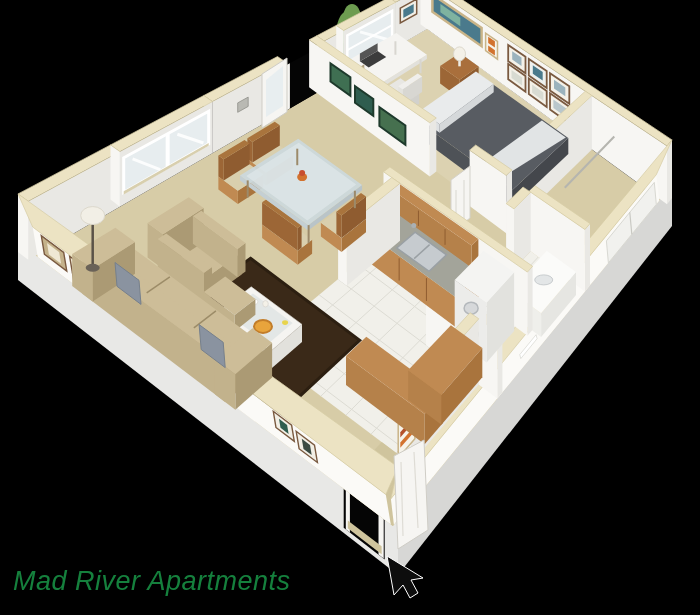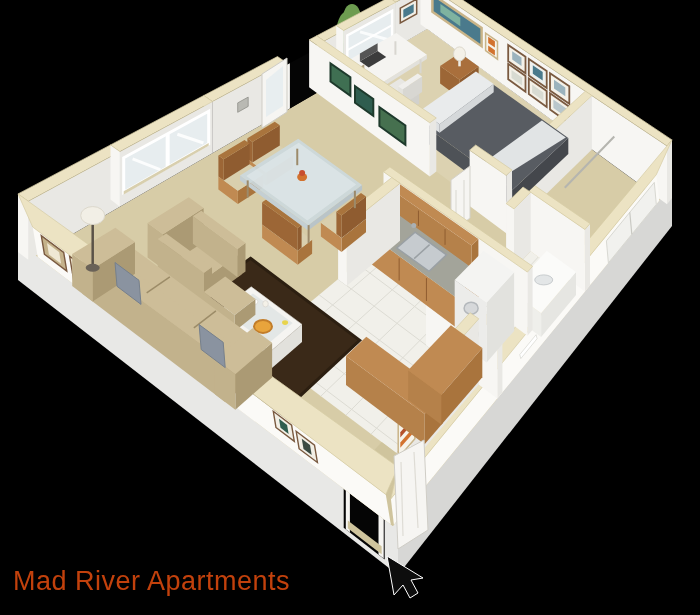--- a/index.html
+++ b/index.html
@@ -1,20 +1,20 @@
 <!DOCTYPE html>
 <html><head>
 <meta charset="utf-8">
 <style>
   html,body{margin:0;padding:0;background:#000;}
   #stage{position:relative;width:700px;height:615px;background:#000;overflow:hidden;
          font-family:"Liberation Sans", sans-serif;}
   #scene{position:absolute;left:0;top:0;}
-  #caption{position:absolute;left:13px;top:566px;color:#c2410c;font-size:27px;
-           letter-spacing:0.5px;font-weight:400;}
+  #caption{position:absolute;left:13px;top:566px;color:#15803d;font-size:27px;
+           letter-spacing:0.5px;font-weight:400;font-style:italic;}
 </style>
 </head>
 <body>
 
 <div id="stage">
   <svg id="scene" width="700" height="615" viewBox="0 0 700 615">
       <rect x="0" y="0" width="700" height="615" fill="#000000"></rect>
       <path d="M18.0 279.9L398.0 575.1L398.0 467.1L18.0 193.9Z" fill="#e8e8e6"></path>
       <path d="M672.0 225.9L398.0 575.1L398.0 467.1L672.0 139.9Z" fill="#d7d7d5"></path>
       <path d="M343.7 527.7L384.7 559.4L384.7 468.3L343.7 438.6Z" fill="#050505"></path>

